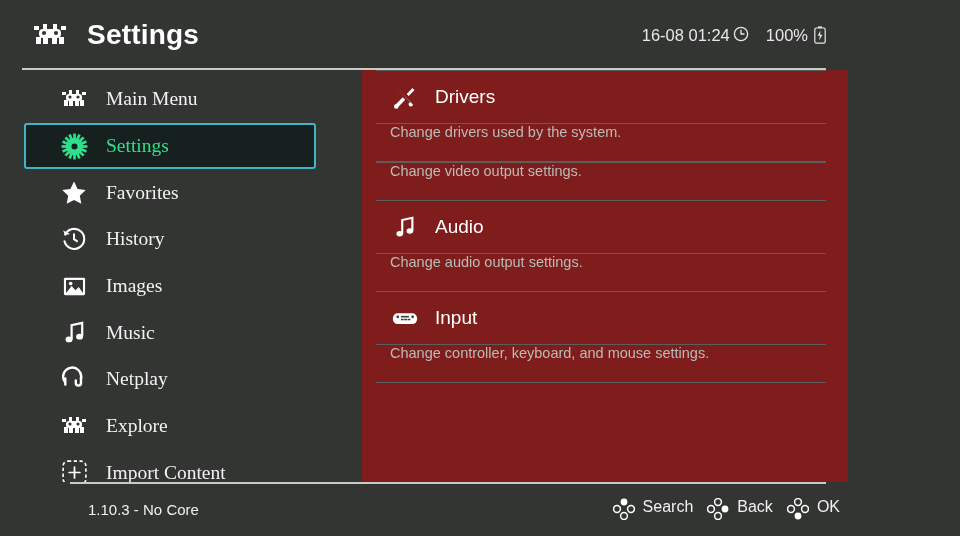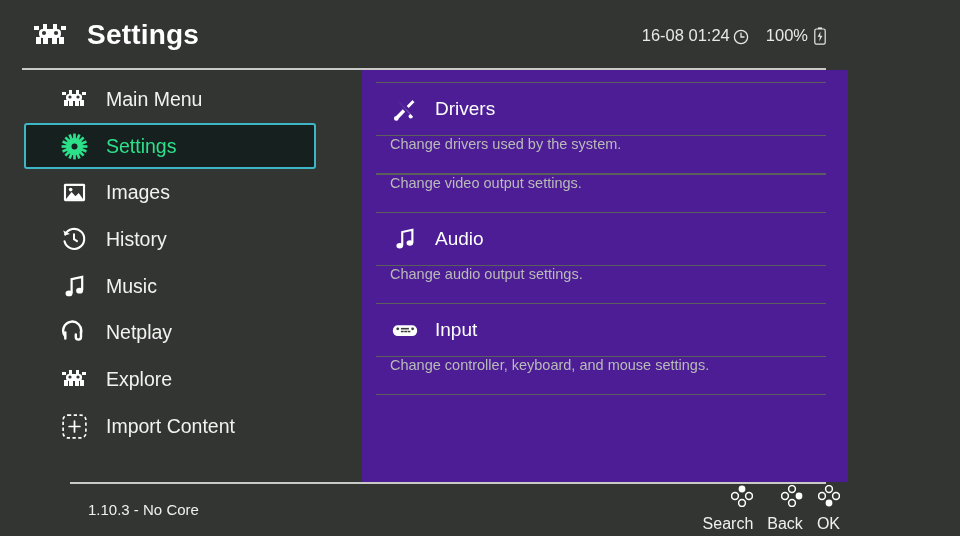--- a/index.html
+++ b/index.html
@@ -28,21 +28,21 @@
   .logo-icon { width:40px; height:26px; display:block; }
   .app-title {
     font-size:28px; font-weight:bold; color:#ffffff;
     letter-spacing:0.2px;
   }
   .header-right {
     margin-left:auto;
     display:flex; align-items:center; gap:17px;
     color:#e8e8e8; font-size:16.5px;
   }
-  .clock-group, .batt-group { display:flex; align-items:flex-end; gap:3px; }
+  .clock-group, .batt-group { display:flex; align-items:flex-start; gap:3px; }
   .clock-icon { width:16px; height:16px; display:block; }
   .batt-icon { width:12px; height:18px; display:block; margin-left:3px; }
   .header-divider {
     position:absolute;
     left:22px; right:22px; bottom:0;
     height:2px; background:#c9c9c5;
   }
 
   
   .body-area {
@@ -60,43 +60,44 @@
     position:relative;
   }
   .side-item {
     height:46.7px;
     display:flex; align-items:center;
     gap:18px;
     padding-left:34px;
     margin:0 24px 0 24px;
     border:2px solid transparent;
     border-radius:3px;
+    font-family:Liberation Serif, serif;
   }
   .side-item .s-icon {
     width:28px; height:28px;
     display:flex; align-items:center; justify-content:center;
     flex:0 0 28px;
   }
   .side-item .s-icon svg { display:block; }
   .side-label {
     font-size:19.5px; color:#f2f2f2;
     white-space:nowrap;
   }
   .side-item.selected {
     border-color:#3fb6c6;
     background:#16211f;
   }
   .side-item.selected .side-label { color:#2de08a; }
 
   
   .main {
     flex:1 1 auto;
-    background:#4c1d95;
+    background:#7f1d1d;
     margin-left:22px;
-    padding:12px 22px 0 14px;
+    padding:0 22px 0 14px;
     position:relative;
     overflow:hidden;
   }
   .rows-clip { padding-top:0; }
   .row-line { height:1px; background:#5c5e5c; width:100%; }
   .entry-row {
     height:52px;
     display:flex; align-items:center;
     gap:17px;
     padding-left:16px;
@@ -124,21 +125,21 @@
   }
   .footer-divider {
     position:absolute; left:22px; right:22px; top:0;
     height:2px; background:#c9c9c5;
   }
   .footer-version { font-size:15px; color:#f0f0f0; }
   .footer-right {
     margin-left:auto;
     display:flex; align-items:center; gap:14px;
   }
-  .hint { display:flex; align-items:flex-end; gap:8px;flex-direction:column; }
+  .hint { display:flex; align-items:flex-start; gap:8px; }
   .hint-label { font-size:16px; color:#f0f0f0; }
   .dpad { width:22px; height:22px; display:block; }
 </style>
 </head>
 <body>
 
 <div id="app">
 
   <div class="header">
     <div class="header-left">
@@ -230,42 +231,50 @@
                 <rect x="0.6" y="12.6" width="5" height="2.8" transform="rotate(67.5 14 14)"></rect>
                 <rect x="22.4" y="12.6" width="5" height="2.8" transform="rotate(67.5 14 14)"></rect>
               </g>
               <circle cx="14" cy="14" r="3.1" fill="#16211f"></circle>
             </g>
           </svg>
         </span>
         <span class="side-label">Settings</span>
       </div>
 
+      <div class="side-item">
+        <span class="s-icon">
+          <svg viewBox="0 0 26 26" width="26" height="26">
+            <path d="M13 1.6 L16.6 9.1 L24.7 10.1 L18.8 15.7 L20.3 23.8 L13 19.9 L5.7 23.8 L7.2 15.7 L1.3 10.1 L9.4 9.1 Z" fill="#ffffff"></path>
+          </svg>
+        </span>
+        <span class="side-label">Favorites</span>
+      </div>
+
+      <div class="side-item">
+        <span class="s-icon">
+          <svg viewBox="0 0 26 26" width="26" height="26">
+            <path d="M4.2 8.6 A10 10 0 1 1 3.5 15.2" fill="none" stroke="#ffffff" stroke-width="2.1" stroke-linecap="round"></path>
+            <path d="M2.2 4.4 L4.0 9.3 L9.0 8.0 Z" fill="#ffffff"></path>
+            <path d="M13 8.2 V13.2 L16 15.2" fill="none" stroke="#ffffff" stroke-width="2" stroke-linecap="round"></path>
+          </svg>
+        </span>
+        <span class="side-label">History</span>
+      </div>
 
       <div class="side-item">
         <span class="s-icon">
           <svg viewBox="0 0 26 26" width="25" height="25">
             <rect x="2" y="4" width="22" height="18" rx="1.5" fill="#ffffff"></rect>
             <rect x="4.2" y="6.2" width="17.6" height="13.6" fill="#333533"></rect>
             <path d="M4.2 19.8 L10 12.4 L14 17 L17.4 13.6 L21.8 19.8 Z" fill="#ffffff"></path>
             <circle cx="9" cy="10" r="1.9" fill="#ffffff"></circle>
           </svg>
         </span>
         <span class="side-label">Images</span>
-      </div>
-
-      <div class="side-item">
-        <span class="s-icon">
-          <svg viewBox="0 0 26 26" width="26" height="26">
-            <path d="M4.2 8.6 A10 10 0 1 1 3.5 15.2" fill="none" stroke="#ffffff" stroke-width="2.1" stroke-linecap="round"></path>
-            <path d="M2.2 4.4 L4.0 9.3 L9.0 8.0 Z" fill="#ffffff"></path>
-            <path d="M13 8.2 V13.2 L16 15.2" fill="none" stroke="#ffffff" stroke-width="2" stroke-linecap="round"></path>
-          </svg>
-        </span>
-        <span class="side-label">History</span>
       </div>
 
       <div class="side-item">
         <span class="s-icon">
           <svg viewBox="0 0 26 26" width="25" height="25">
             <path d="M10 20 V5.4 L21 3 V17" fill="none" stroke="#ffffff" stroke-width="2.3"></path>
             <ellipse cx="7.3" cy="20.2" rx="3.6" ry="3" fill="#ffffff"></ellipse>
             <ellipse cx="18.3" cy="17.4" rx="3.6" ry="3" fill="#ffffff"></ellipse>
           </svg>
         </span>

